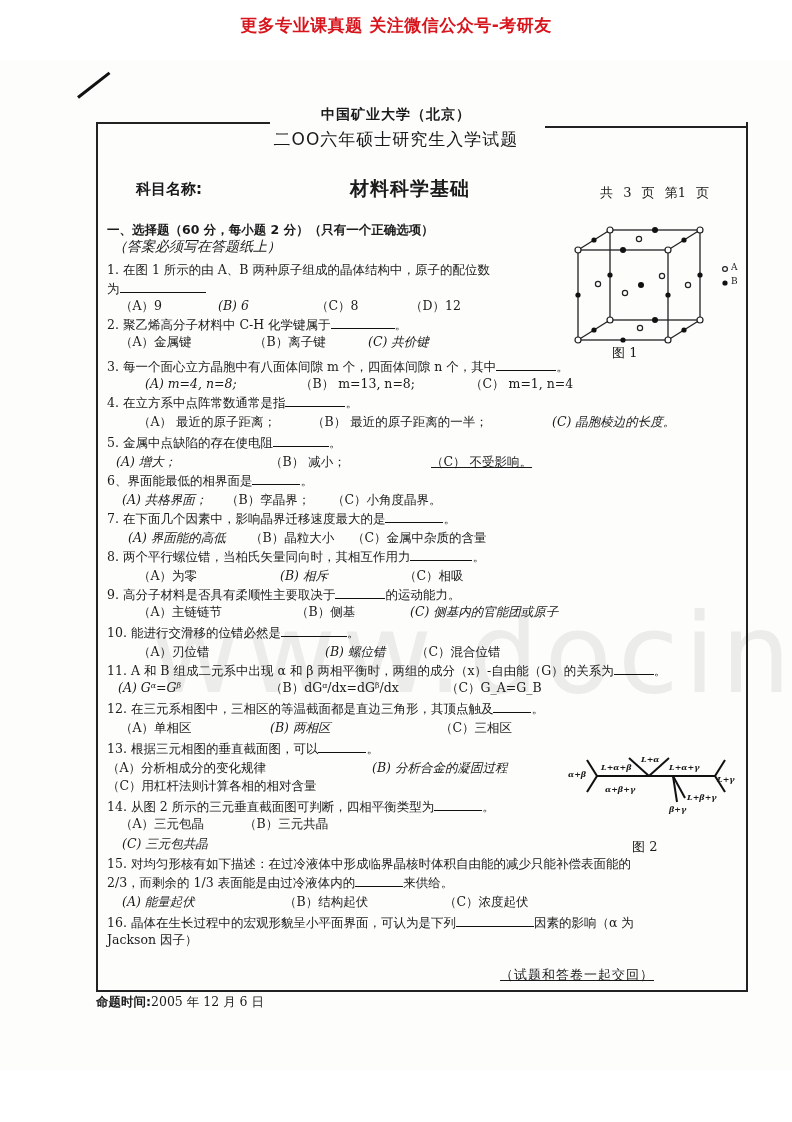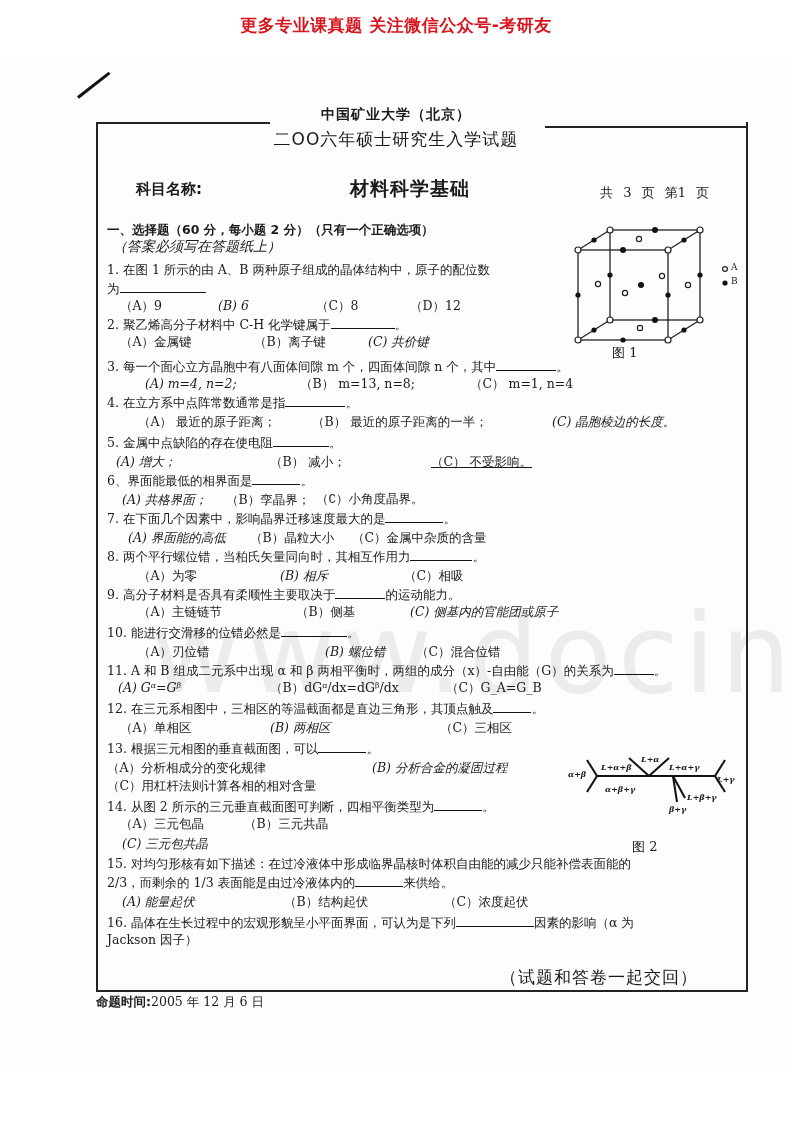--- a/index.html
+++ b/index.html
@@ -17,21 +17,21 @@
   .pages{position:absolute;left:600px;top:184px;font-size:13px;word-spacing:6px;}
   .line{position:absolute;font-size:12.5px;white-space:nowrap;line-height:16px;}
   .bold{font-weight:bold;}
   .hand{font-family:"DejaVu Sans","Liberation Sans",sans-serif;font-style:italic;font-size:14px;}
   .blank{display:inline-block;border-bottom:1px solid #111;height:12px;vertical-align:baseline;}
   .opt{position:absolute;font-size:12.5px;white-space:nowrap;line-height:16px;}
   .check{font-style:italic;}
   .fig1{position:absolute;left:570px;top:222px;width:180px;height:140px;}
   .fig2{position:absolute;left:565px;top:752px;width:180px;height:80px;}
   .figcap{position:absolute;font-size:13px;}
-  .return{position:absolute;left:500px;top:966px;font-size:17px;letter-spacing:1px;}
+  .return{position:absolute;left:500px;top:966px;font-size:13px;letter-spacing:1px;text-decoration:underline;}
   .date{position:absolute;left:96px;top:994px;font-size:12.5px;}
   .date b{font-family:"DejaVu Sans","Liberation Sans",sans-serif;}
   .watermark{position:absolute;left:150px;top:590px;font-size:110px;font-family:"DejaVu Sans","Liberation Sans",sans-serif;color:rgba(150,150,150,0.16);letter-spacing:6px;pointer-events:none;}
 </style>
 </head>
 <body>
 
 <div class="banner">更多专业课真题 关注微信公众号-考研友</div>
 
 <div class="scan"></div>
@@ -57,38 +57,38 @@
 <div class="opt check" style="left:218px;top:298px;">(B) 6</div>
 <div class="opt" style="left:316px;top:298px;">（C）8</div>
 <div class="opt" style="left:410px;top:298px;">（D）12</div>
 
 <div class="line" style="left:107px;top:316px;"><span>2.</span> <span>聚乙烯高分子材料中 C-H 化学键属于</span><span class="blank" style="width:64px"></span><span>。</span></div>
 <div class="opt" style="left:120px;top:334px;">（A）金属键</div>
 <div class="opt" style="left:254px;top:334px;">（B）离子键</div>
 <div class="opt check" style="left:368px;top:334px;">(C) 共价键</div>
 
 <div class="line" style="left:107px;top:358px;"><span>3.</span> <span>每一个面心立方晶胞中有八面体间隙 m 个，四面体间隙 n 个，其中</span><span class="blank" style="width:60px"></span><span>。</span></div>
-<div class="opt check" style="left:145px;top:376px;">(A)  m=4, n=2;</div>
+<div class="opt check" style="left:145px;top:376px;">(A)  m=4, n=8;</div>
 <div class="opt" style="left:300px;top:376px;">（B）  m=13, n=8;</div>
 <div class="opt" style="left:470px;top:376px;">（C）  m=1, n=4</div>
 
 <div class="line" style="left:107px;top:394px;"><span>4.</span> <span>在立方系中点阵常数通常是指</span><span class="blank" style="width:60px"></span><span>。</span></div>
 <div class="opt" style="left:138px;top:414px;">（A）  最近的原子距离；</div>
 <div class="opt" style="left:312px;top:414px;">（B）  最近的原子距离的一半；</div>
 <div class="opt check" style="left:552px;top:414px;">(C)  晶胞棱边的长度。</div>
 
 <div class="line" style="left:107px;top:434px;"><span>5.</span> <span>金属中点缺陷的存在使电阻</span><span class="blank" style="width:56px"></span><span>。</span></div>
 <div class="opt check" style="left:116px;top:454px;">(A)  增大；</div>
 <div class="opt" style="left:270px;top:454px;">（B）  减小；</div>
 <div class="opt" style="left:431px;top:454px;text-decoration:underline;">（C）  不受影响。</div>
 
 <div class="line" style="left:107px;top:472px;"><span>6、</span><span>界面能最低的相界面是</span><span class="blank" style="width:48px"></span><span>。</span></div>
 <div class="opt check" style="left:122px;top:492px;text-align:right;">(A) 共格界面；</div>
 <div class="opt" style="left:226px;top:492px;">（B）孪晶界；</div>
-<div class="opt" style="left:316px;top:492px;font-family:Liberation Mono, monospace;">（C）小角度晶界。</div>
+<div class="opt" style="left:332px;top:492px;">（C）小角度晶界。</div>
 
 <div class="line" style="left:107px;top:510px;"><span>7.</span> <span>在下面几个因素中，影响晶界迁移速度最大的是</span><span class="blank" style="width:58px"></span><span>。</span></div>
 <div class="opt check" style="left:128px;top:530px;">(A) 界面能的高低</div>
 <div class="opt" style="left:250px;top:530px;">（B）晶粒大小</div>
 <div class="opt" style="left:352px;top:530px;">（C）金属中杂质的含量</div>
 
 <div class="line" style="left:107px;top:548px;"><span>8.</span> <span>两个平行螺位错，当柏氏矢量同向时，其相互作用力</span><span class="blank" style="width:62px"></span><span>。</span></div>
 <div class="opt" style="left:138px;top:568px;">（A）为零</div>
 <div class="opt check" style="left:280px;top:568px;">(B) 相斥</div>
 <div class="opt" style="left:404px;top:568px;">（C）相吸</div>

